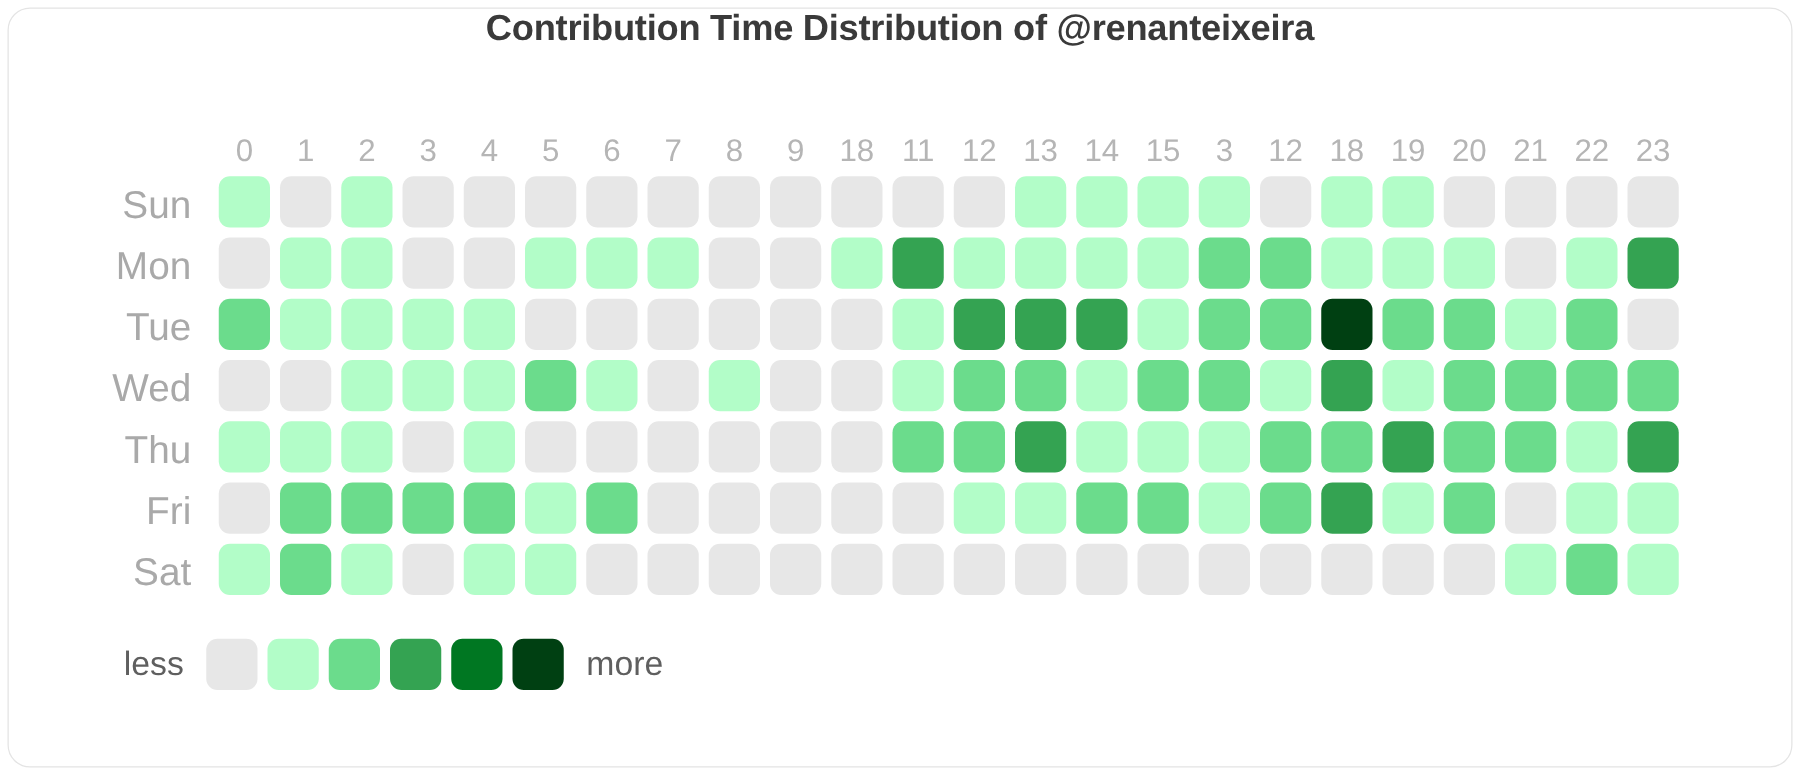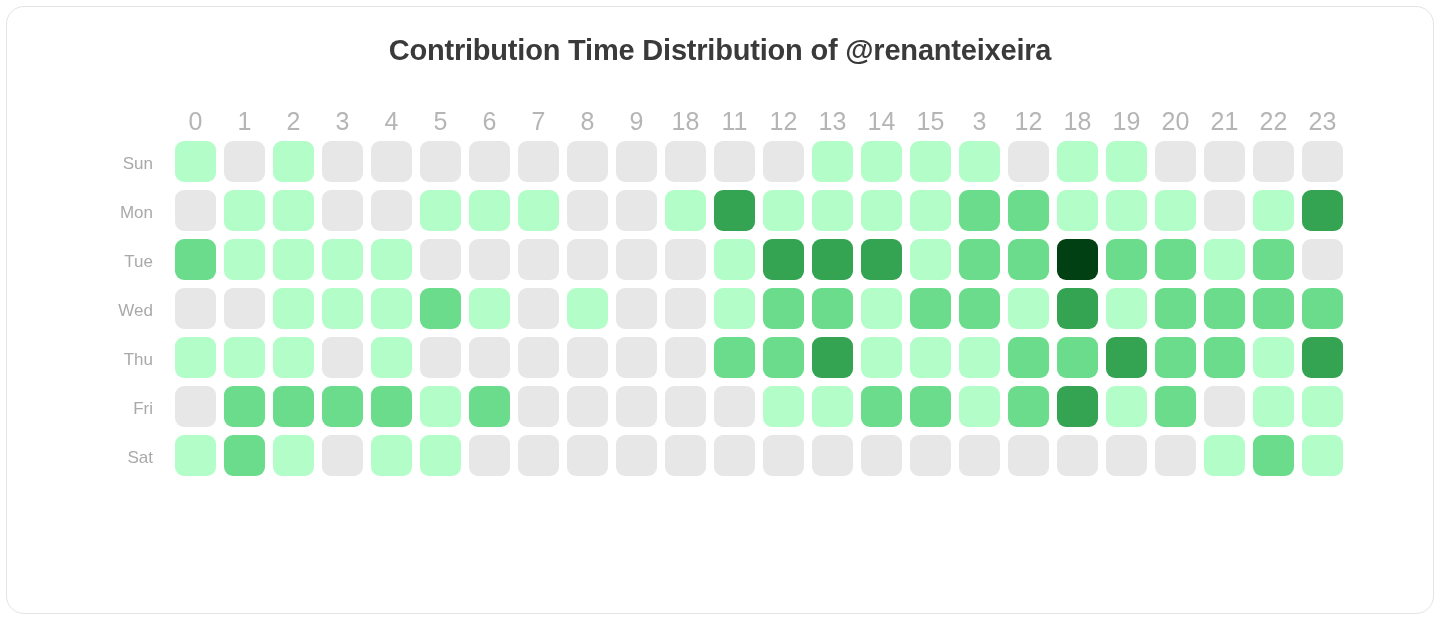--- a/index.html
+++ b/index.html
@@ -22,21 +22,20 @@
     box-sizing: border-box;
     background: #ffffff;
     border: 1px solid #e4e4e4;
     border-radius: 18px;
   }
   .title {
     text-align: center;
     font-size: 29px;
     font-weight: bold;
     color: #3a3a3a;
-    margin-top: 27px;
     letter-spacing: -0.2px;
   }
   .grid-wrap {
     position: absolute;
     left: 0;
     top: 96px;
     width: 100%;
   }
   table.heatmap {
     border-collapse: separate;
@@ -49,21 +48,21 @@
     font-size: 25px;
     font-weight: normal;
     color: #b5b5b5;
     text-align: center;
     vertical-align: middle;
     padding: 0;
   }
   table.heatmap th.day {
     width: 90px;
     height: 49px;
-    font-size: 17px;
+    font-size: 31px;
     font-weight: normal;
     color: #a9a9a9;
     text-align: right;
     padding: 0 18px 0 0;
     vertical-align: middle;
   }
   table.heatmap th.corner {
     width: 90px;
     height: 36px;
     padding: 0;
@@ -329,14 +328,26 @@
             <td class="cell-td"><div class="cell" style="background: rgb(231, 231, 231);"></div></td>
             <td class="cell-td"><div class="cell" style="background: rgb(231, 231, 231);"></div></td>
             <td class="cell-td"><div class="cell" style="background: rgb(178, 253, 200);"></div></td>
             <td class="cell-td"><div class="cell" style="background: rgb(107, 220, 140);"></div></td>
             <td class="cell-td"><div class="cell" style="background: rgb(178, 253, 200);"></div></td>
           </tr>
         </tbody>
     </table>
   </div>
 
+  <div class="legend">
+    <span class="legend-label">less</span>
+    <span class="legend-swatches">
+        <span class="legend-swatch" style="background: rgb(231, 231, 231);"></span>
+        <span class="legend-swatch" style="background: rgb(178, 253, 200);"></span>
+        <span class="legend-swatch" style="background: rgb(107, 220, 140);"></span>
+        <span class="legend-swatch" style="background: rgb(52, 163, 82);"></span>
+        <span class="legend-swatch" style="background: rgb(0, 119, 34);"></span>
+        <span class="legend-swatch" style="background: rgb(0, 64, 18);"></span>
+      </span>
+    <span class="legend-label">more</span>
+  </div>
 
 </div>
 
 </body></html>

